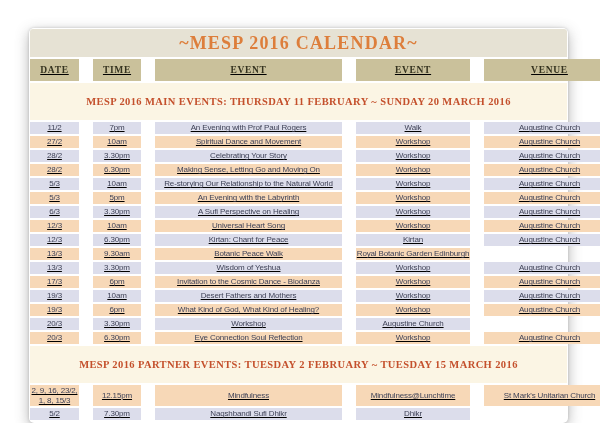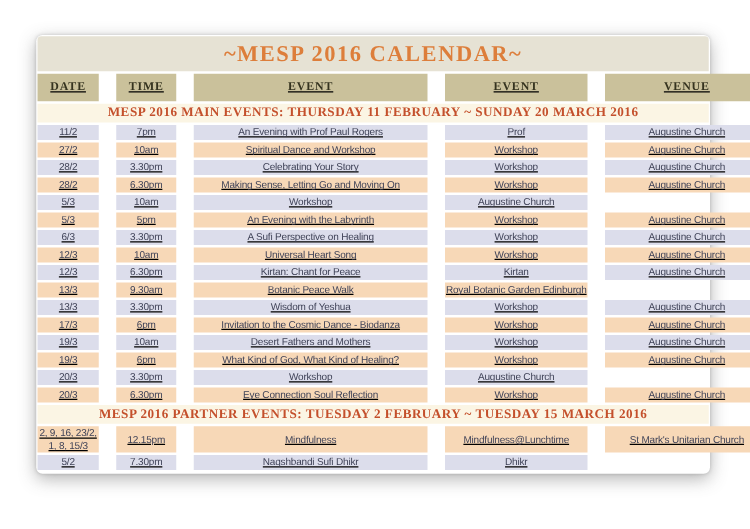--- a/index.html
+++ b/index.html
@@ -58,21 +58,21 @@
     letter-spacing: 0.7px;
     height: 22px;
   }
   .section-header {
     background: var(--section-bg, #fbf5e4);
     color: var(--section-text, #c4502c);
     font-family: "Liberation Serif", serif;
     font-weight: bold;
     font-size: 10.5px;
     letter-spacing: 0.4px;
-    height: 15px;
+    height: 37px;
     display: flex;
     align-items: center;
     justify-content: center;
     margin-bottom: 2px;
   }
   .data-row .cell {
     font-size: 8px;
     letter-spacing: -0.15px;
     color: var(--row-text, #3f4257);
     min-height: 12px;
@@ -104,47 +104,48 @@
     <div class="cell">VENUE</div>
   </div>
 
   <div>
     <div class="section-header">MESP 2016 MAIN EVENTS: THURSDAY 11 FEBRUARY ~ SUNDAY 20 MARCH 2016</div>
     <div>
         <div class="grid data-row lavender">
           <div class="cell cell-date">11/2</div>
           <div class="cell cell-time">7pm</div>
           <div class="cell cell-event">An Evening with Prof Paul Rogers</div>
-          <div class="cell cell-format">Prof</div>
+          <div class="cell cell-format">Walk</div>
           <div class="cell cell-venue">Augustine Church</div>
         </div>
         <div class="grid data-row peach">
           <div class="cell cell-date">27/2</div>
           <div class="cell cell-time">10am</div>
-          <div class="cell cell-event">Spiritual Dance and Workshop</div>
+          <div class="cell cell-event">Spiritual Dance and Movement</div>
           <div class="cell cell-format">Workshop</div>
           <div class="cell cell-venue">Augustine Church</div>
         </div>
         <div class="grid data-row lavender">
           <div class="cell cell-date">28/2</div>
           <div class="cell cell-time">3.30pm</div>
           <div class="cell cell-event">Celebrating Your Story</div>
           <div class="cell cell-format">Workshop</div>
           <div class="cell cell-venue">Augustine Church</div>
         </div>
         <div class="grid data-row peach">
           <div class="cell cell-date">28/2</div>
           <div class="cell cell-time">6.30pm</div>
           <div class="cell cell-event">Making Sense, Letting Go and Moving On</div>
           <div class="cell cell-format">Workshop</div>
           <div class="cell cell-venue">Augustine Church</div>
         </div>
         <div class="grid data-row lavender">
           <div class="cell cell-date">5/3</div>
           <div class="cell cell-time">10am</div>
+          <div class="cell cell-event">Re-storying Our Relationship to the Natural World</div>
           <div class="cell cell-format">Workshop</div>
           <div class="cell cell-venue">Augustine Church</div>
         </div>
         <div class="grid data-row peach">
           <div class="cell cell-date">5/3</div>
           <div class="cell cell-time">5pm</div>
           <div class="cell cell-event">An Evening with the Labyrinth</div>
           <div class="cell cell-format">Workshop</div>
           <div class="cell cell-venue">Augustine Church</div>
         </div>

